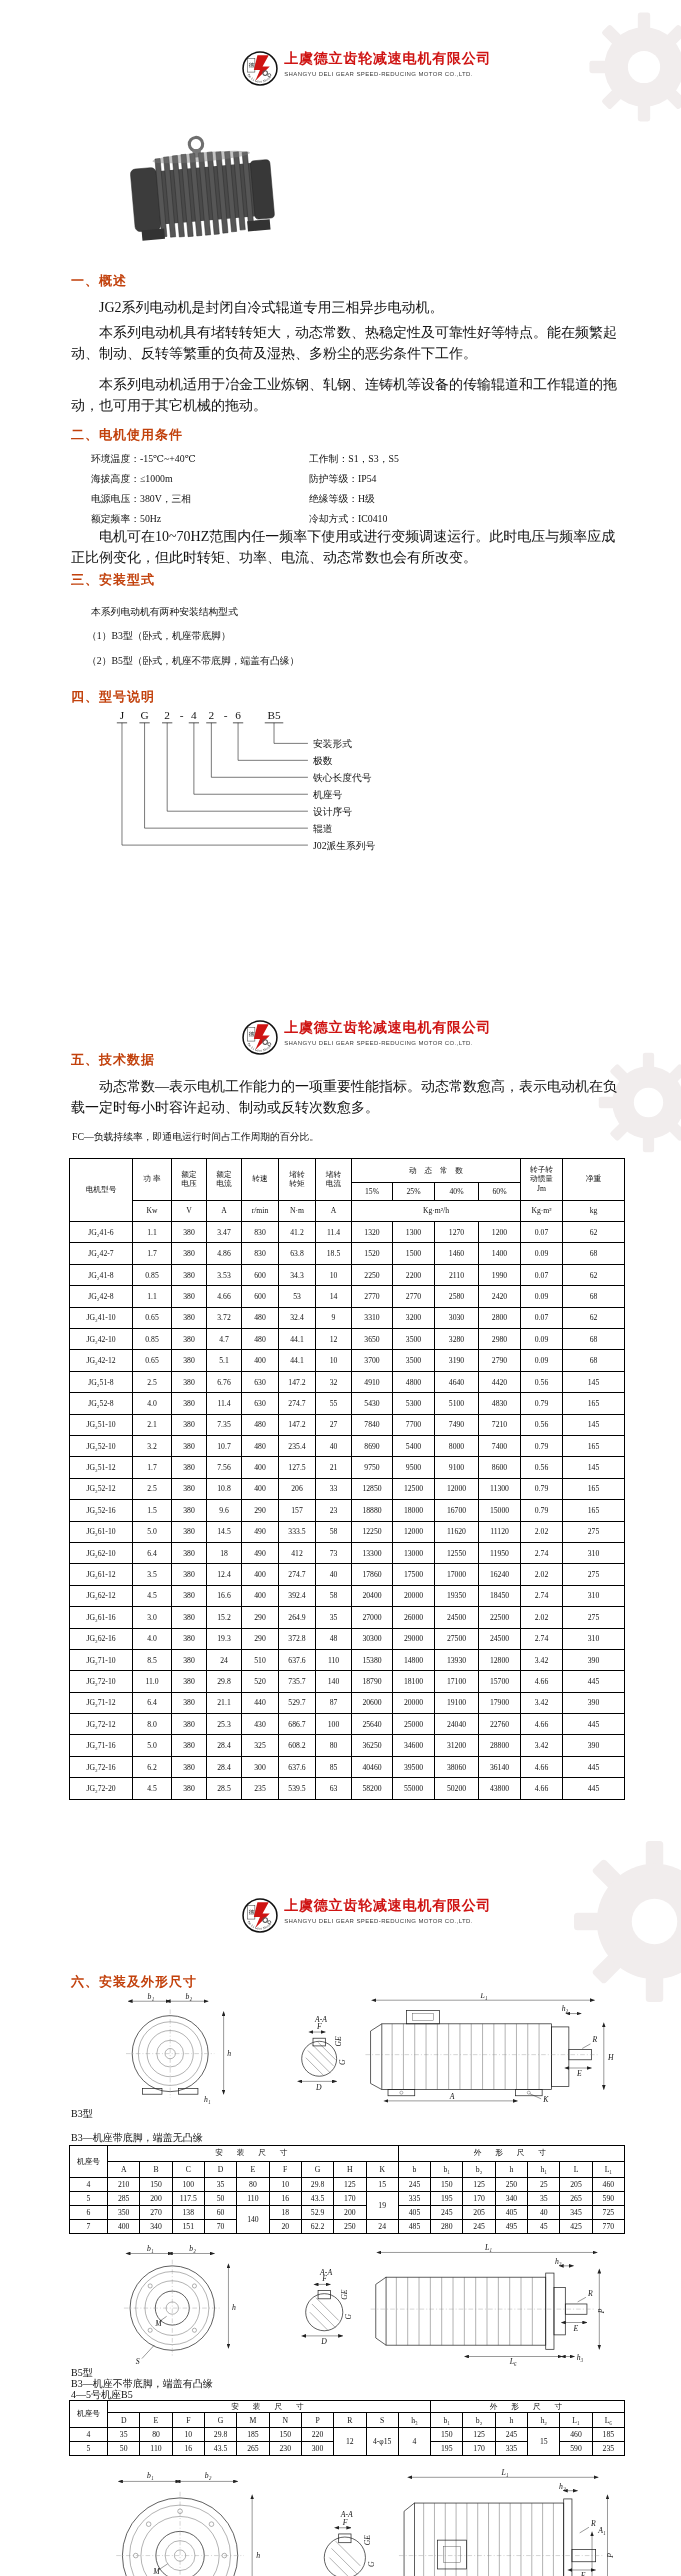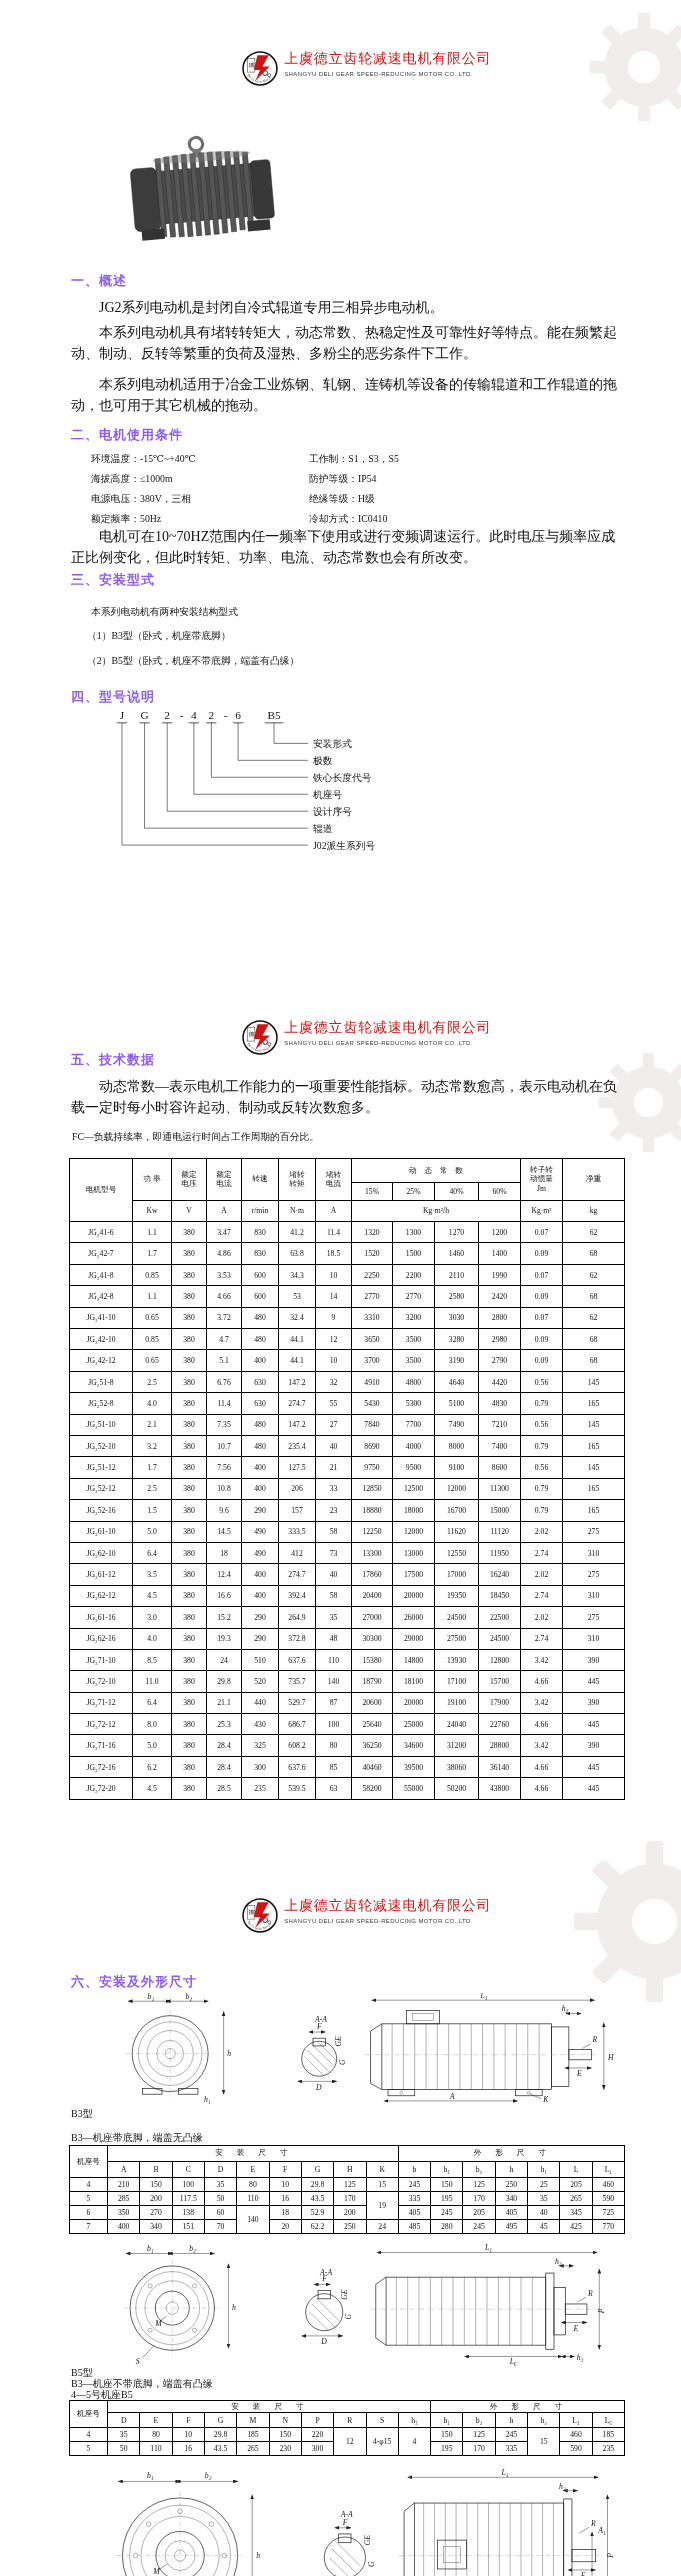--- a/index.html
+++ b/index.html
@@ -2,28 +2,28 @@
 <html style="font-size:8.2px"><head>
 <meta charset="utf-8">
 <style>
   html,body{margin:0;padding:0;background:#fff}
   #page{position:relative;width:682px;height:2774px;background:#fff;overflow:hidden;
         font-family:"Liberation Serif","DejaVu Serif",serif;color:#111}
   .abs{position:absolute}
   .z1{z-index:2}
   
   .sec-h{font-family:Liberation Sans, sans-serif;font-weight:bold;
-         font-size:13px;letter-spacing:1px;color:#8b5cf6}
+         font-size:13px;letter-spacing:1px;color:#c2410c}
   .body-p{font-size:14px;line-height:20.6px;width:557px;text-indent:2em}
   .cond{font-size:9.8px;line-height:20px}
   .small-cap{font-size:10px}
   
   .brand{display:flex;align-items:flex-start}
   .brand .txt{margin-left:5.2px}
-  .brand .cn{font-family:"Liberation Sans","DejaVu Sans",sans-serif;font-weight:normal;
+  .brand .cn{font-family:"Liberation Sans","DejaVu Sans",sans-serif;font-weight:bold;
              font-size:14px;letter-spacing:0.8px;color:#cf1413;white-space:nowrap}
   .brand .en{font-family:"Liberation Sans","DejaVu Sans",sans-serif;font-size:6px;
              letter-spacing:0.4px;color:#3a3a3a;margin-top:2.6px;white-space:nowrap}
   
   table{border-collapse:collapse;table-layout:fixed;width:100%}
   .tech th,.tech td,.dimtbl th,.dimtbl td{border:0.8px solid #000;text-align:center;
       padding:0;font-weight:normal;overflow:hidden}
   .tech{font-size:7.7px}
   .tech thead tr.r1 th{height:23px}
   .tech thead tr.r2 th{height:16.5px}
@@ -445,21 +445,21 @@
           </tr>
           <tr>
             <td>JG₂52-10</td>
             <td>3.2</td>
             <td>380</td>
             <td>10.7</td>
             <td>480</td>
             <td>235.4</td>
             <td>40</td>
             <td>8690</td>
-            <td>4000</td>
+            <td>5400</td>
             <td>8000</td>
             <td>7400</td>
             <td>0.79</td>
             <td>165</td>
           </tr>
           <tr>
             <td>JG₂51-12</td>
             <td>1.7</td>
             <td>380</td>
             <td>7.56</td>

